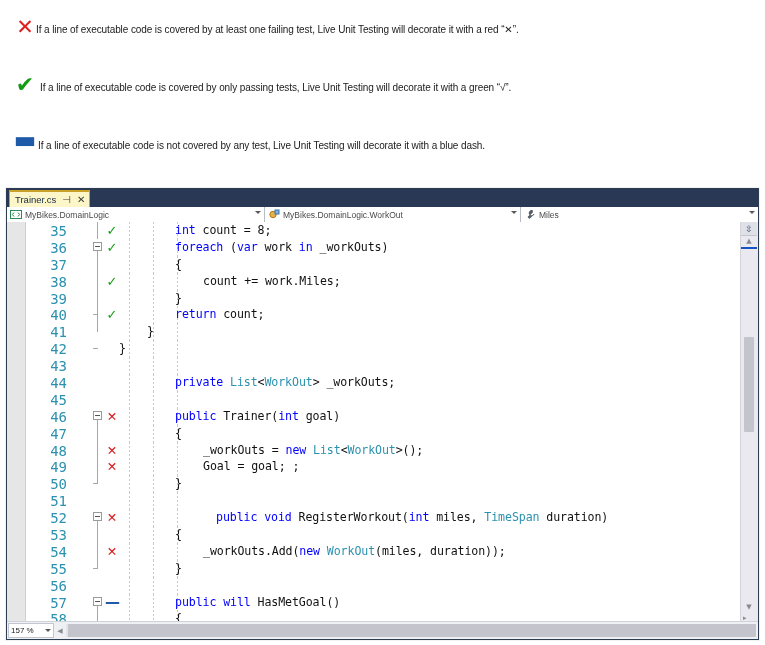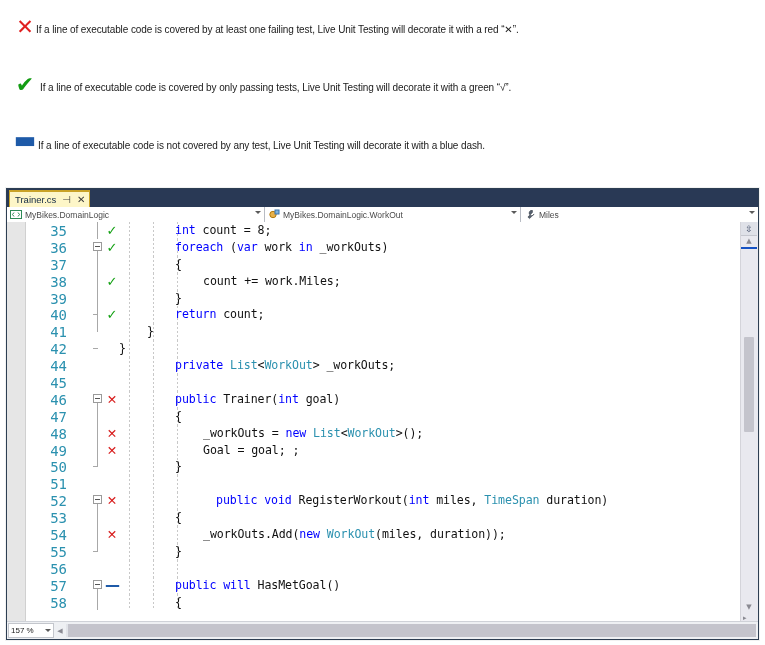--- a/index.html
+++ b/index.html
@@ -321,20 +321,26 @@
           </div>
           <div class="crow">
             <span class="lnum">42</span>
             <span class="vline tick"></span>
             <span class="guide" style="left: 122px;"></span>
             <span class="guide" style="left: 146px;"></span>
             <span class="guide" style="left: 170px;"></span>
             <span class="ctext" style="left: 112px;"><span class="pl">}</span></span>
           </div>
           <div class="crow">
+            <span class="lnum">43</span>
+            <span class="guide" style="left: 122px;"></span>
+            <span class="guide" style="left: 146px;"></span>
+            <span class="guide" style="left: 170px;"></span>
+          </div>
+          <div class="crow">
             <span class="lnum">44</span>
             <span class="guide" style="left: 122px;"></span>
             <span class="guide" style="left: 146px;"></span>
             <span class="guide" style="left: 170px;"></span>
             <span class="ctext" style="left: 168px;"><span class="kw">private</span><span class="pl"> </span><span class="ty">List</span><span class="pl">&lt;</span><span class="ty">WorkOut</span><span class="pl">&gt; _workOuts;</span></span>
           </div>
           <div class="crow">
             <span class="lnum">45</span>
             <span class="guide" style="left: 122px;"></span>
             <span class="guide" style="left: 146px;"></span>

